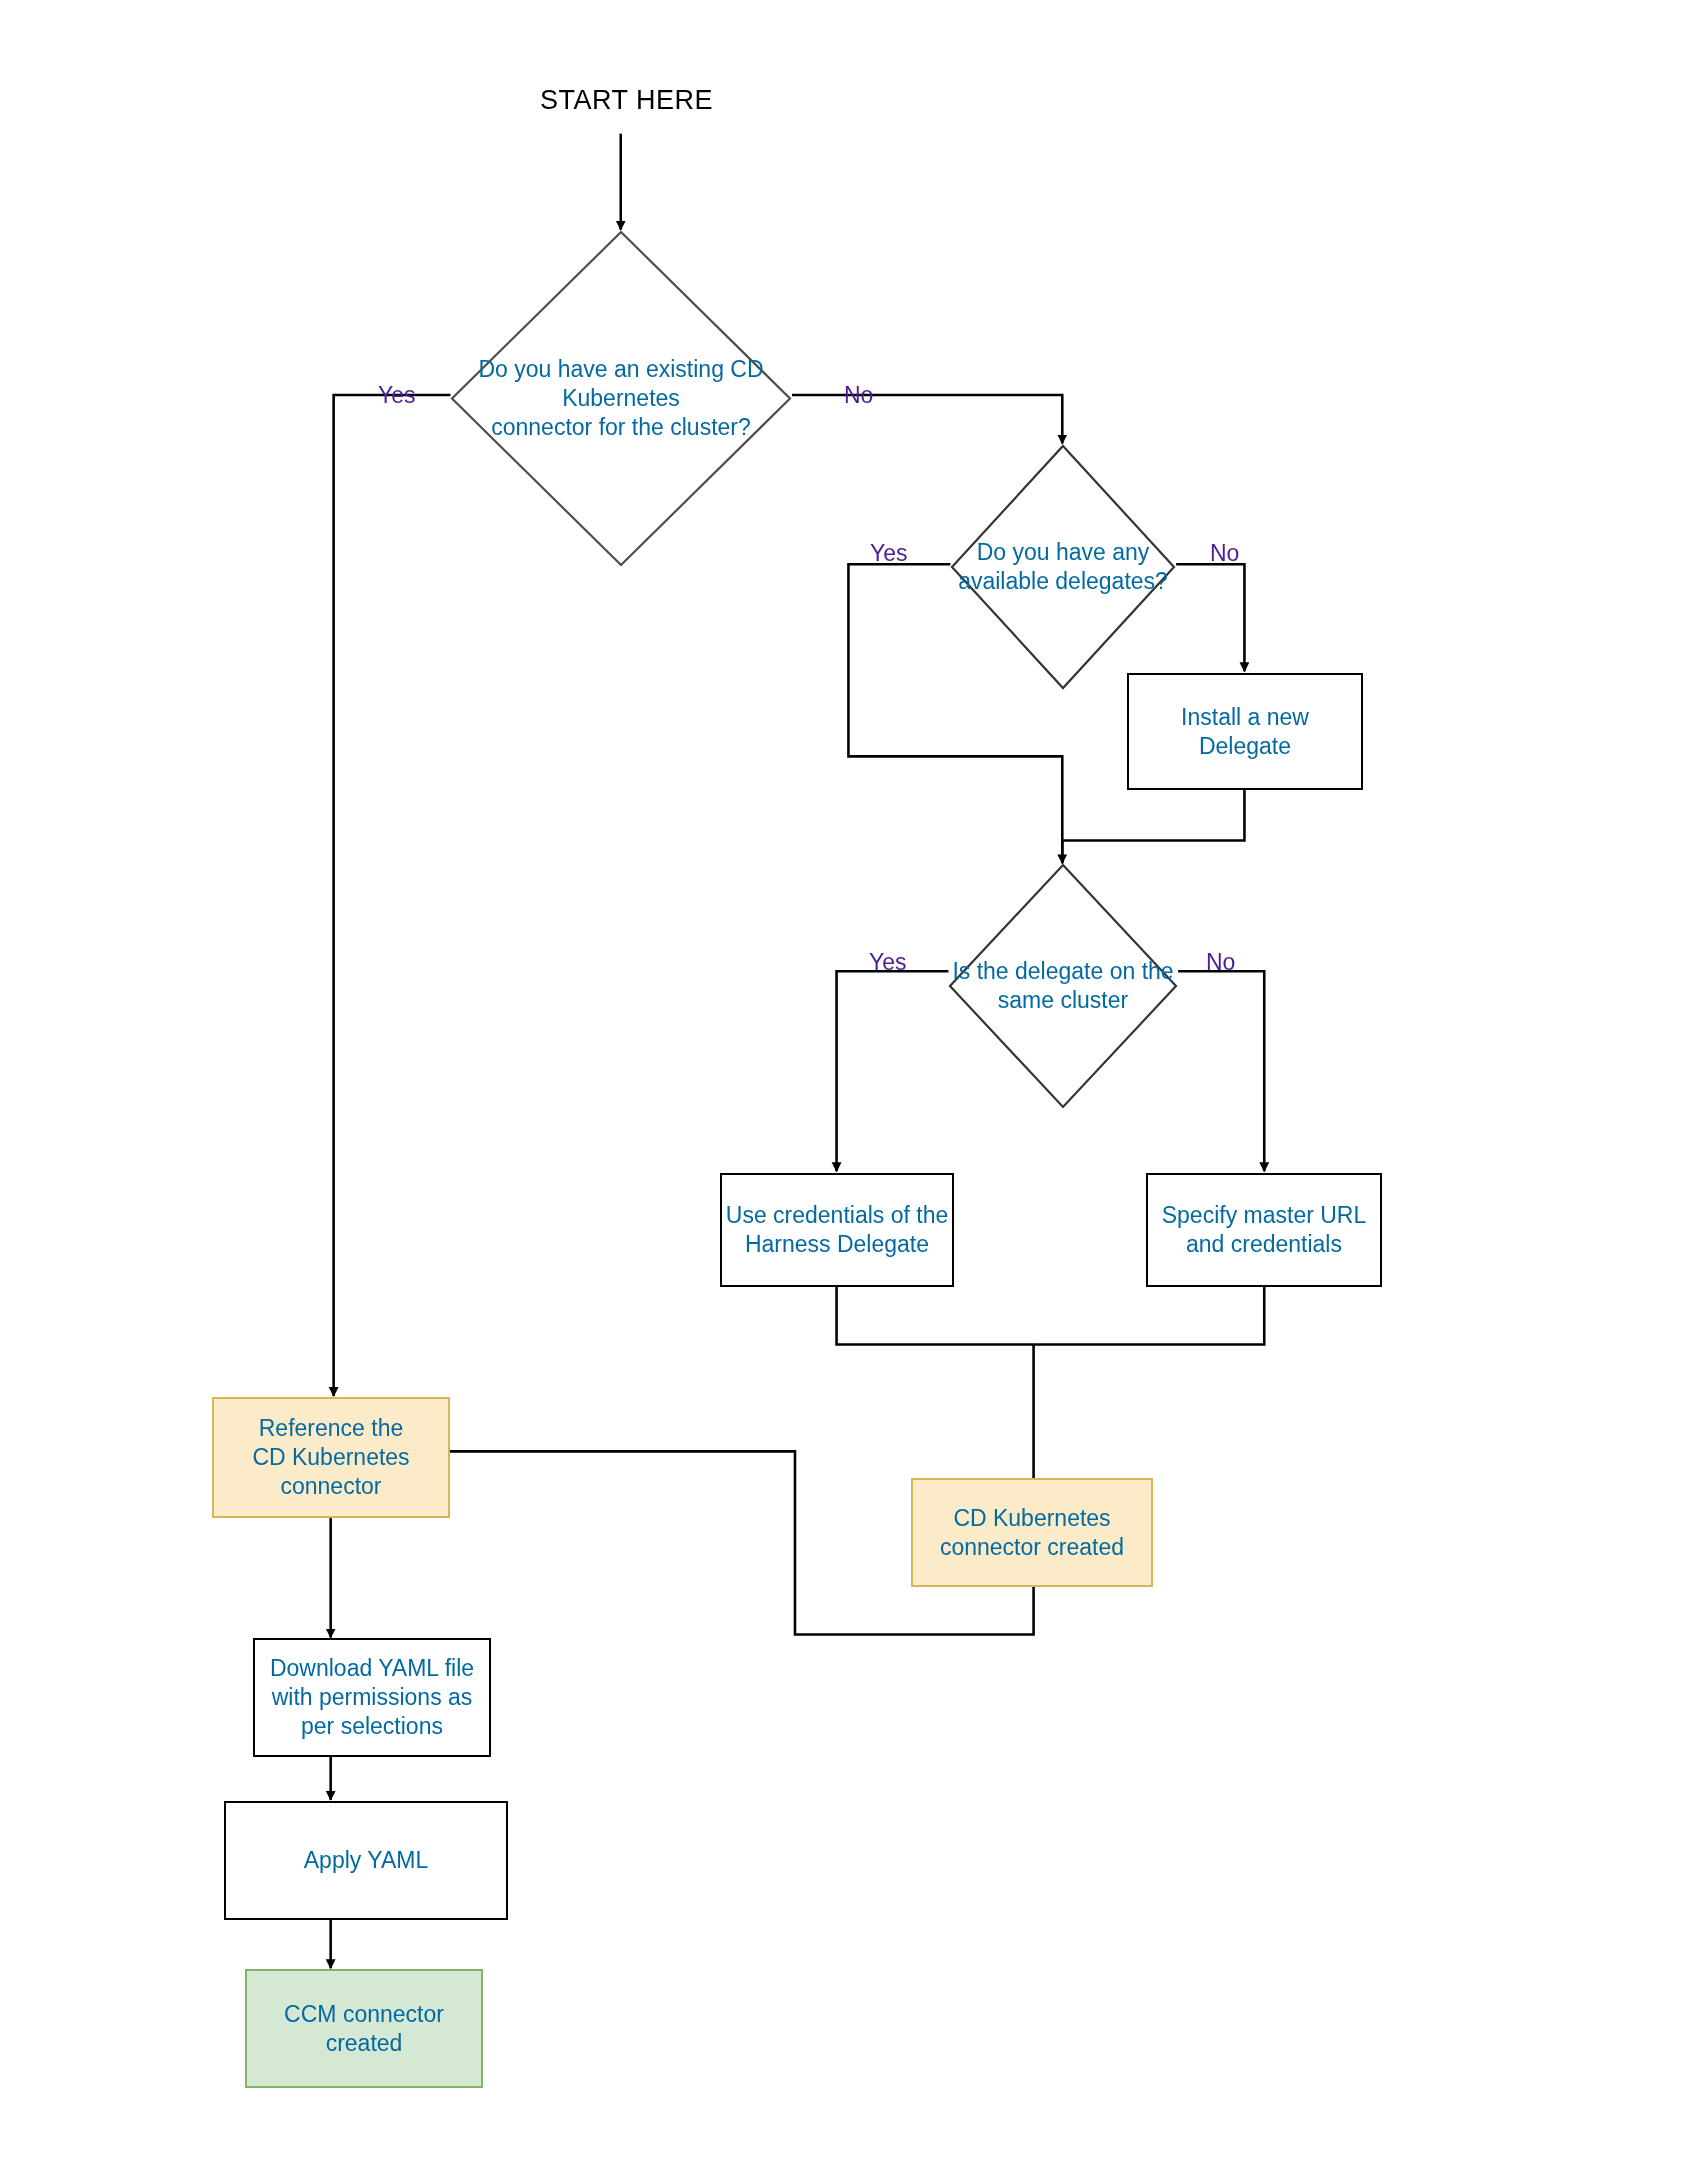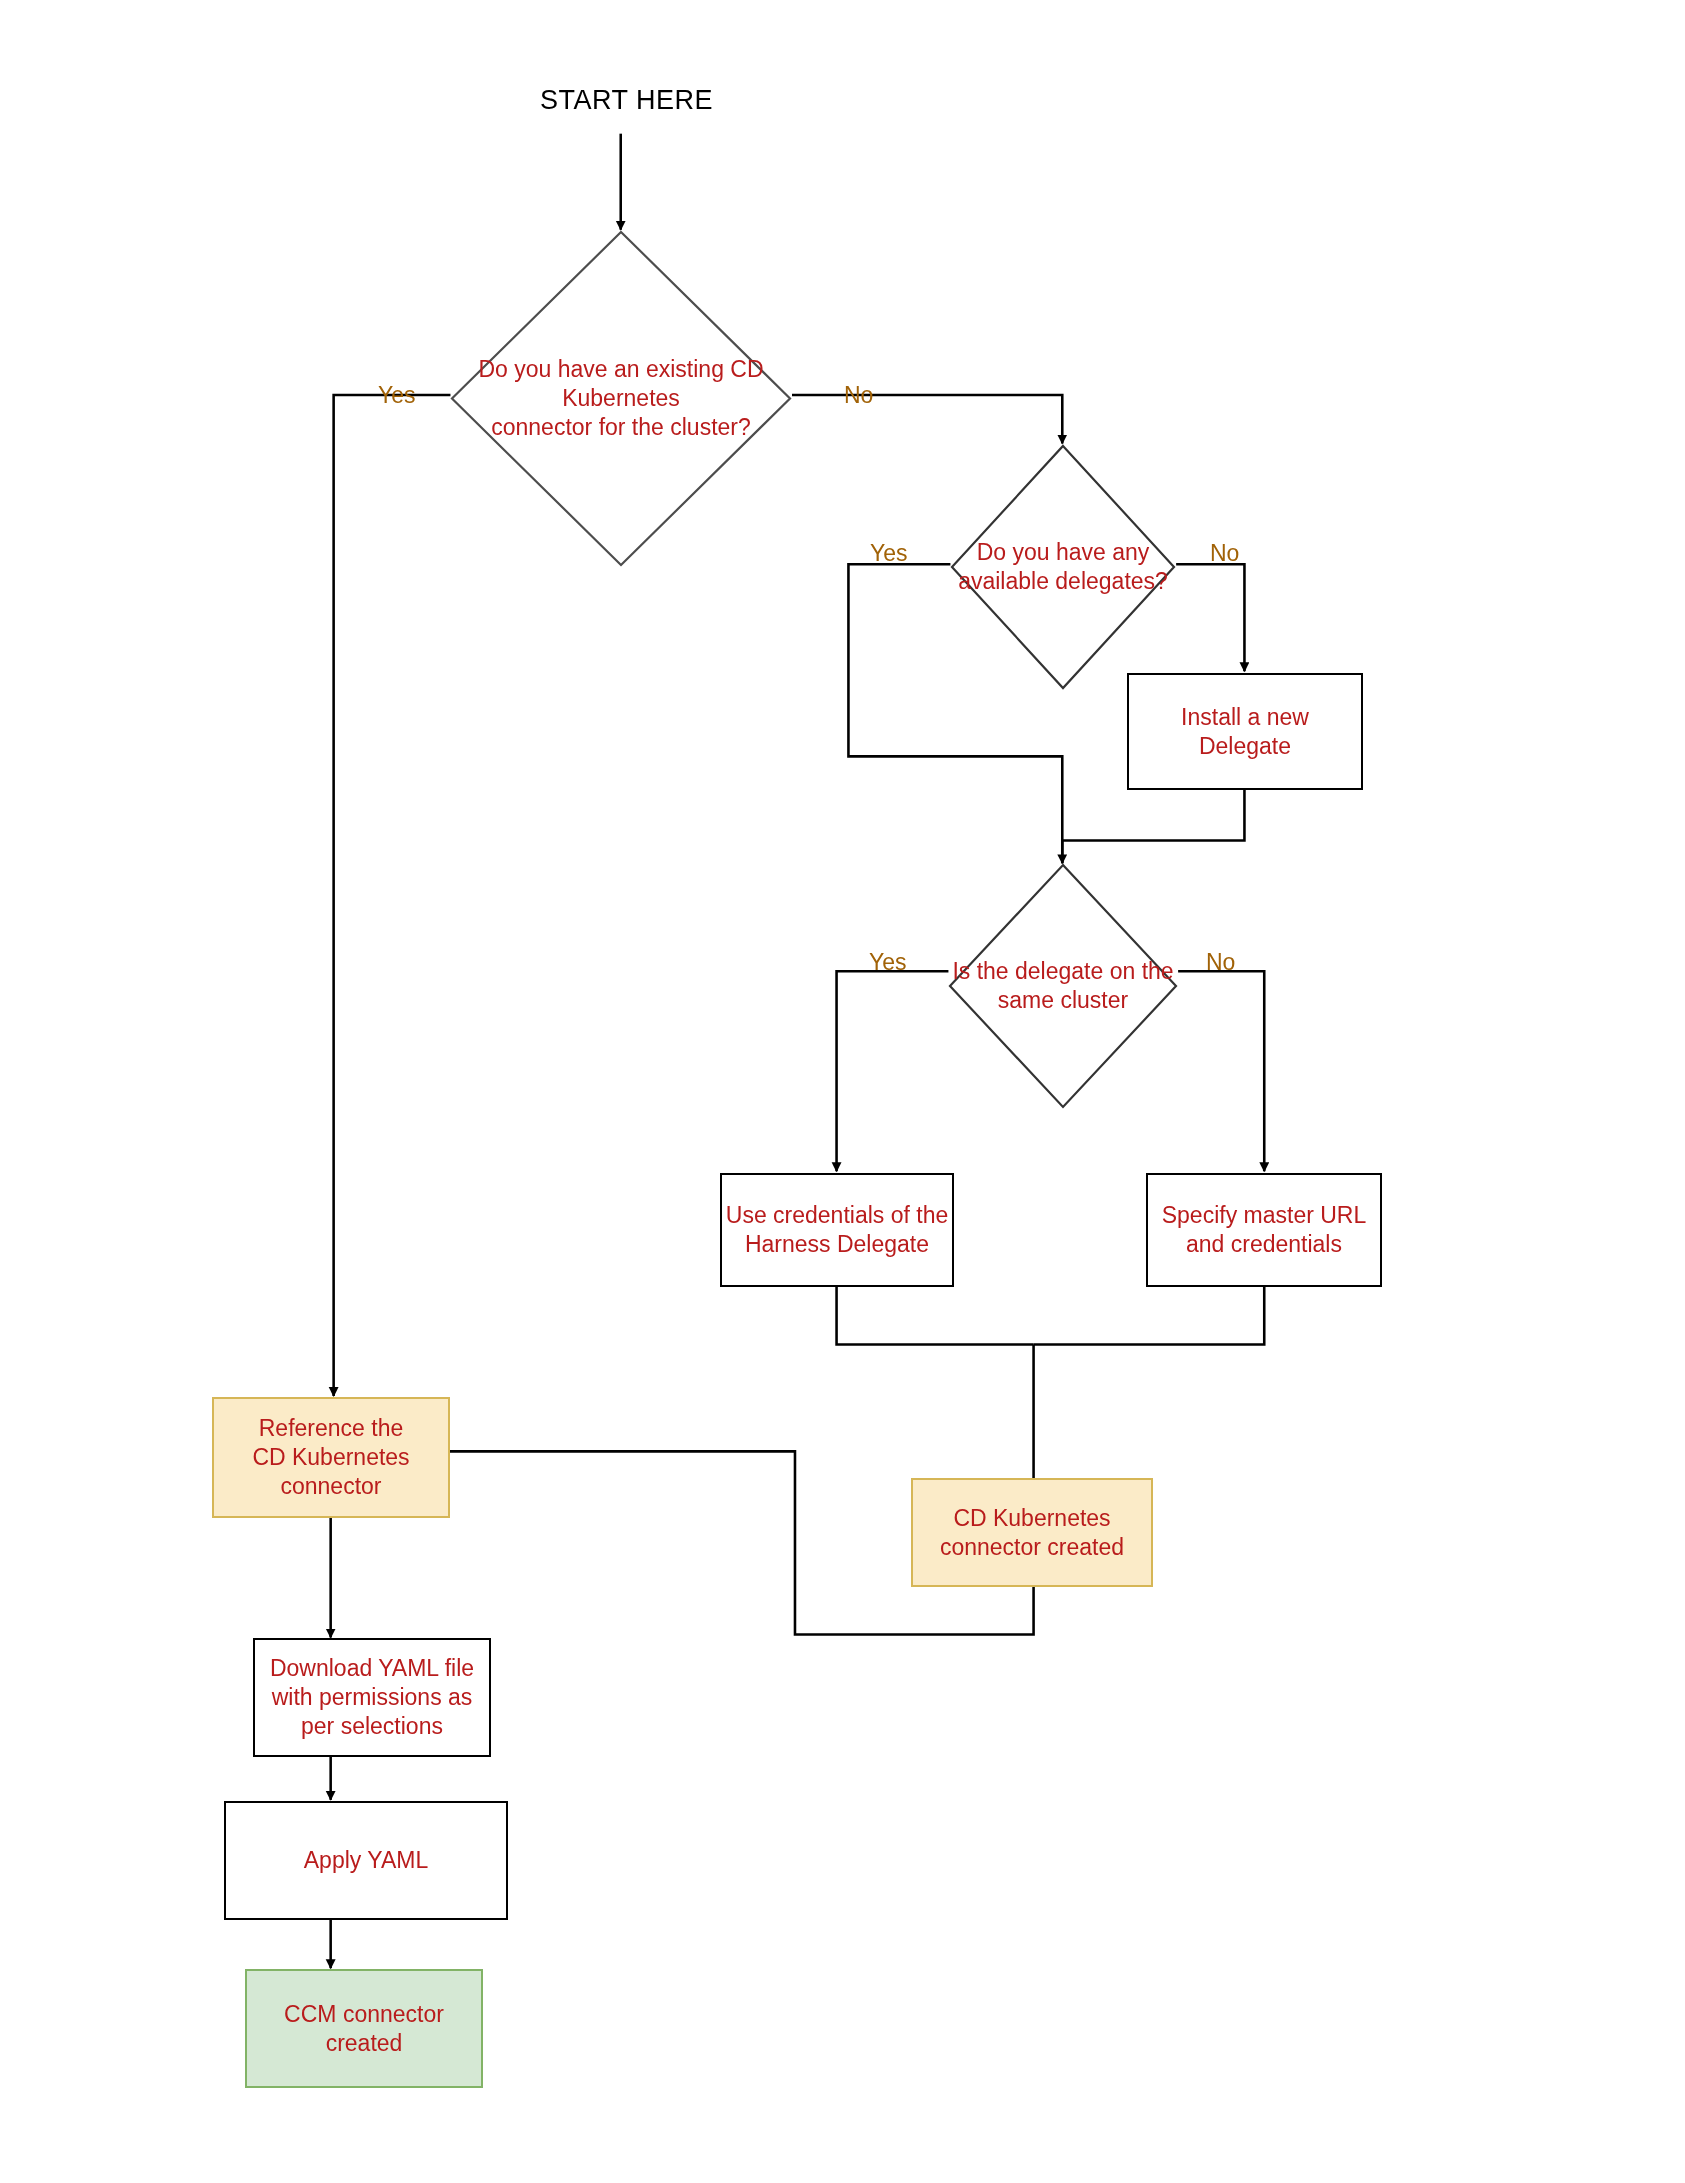--- a/index.html
+++ b/index.html
@@ -26,21 +26,21 @@
     height: 2184px;
     pointer-events: none;
   }
   .node {
     position: absolute;
     box-sizing: border-box;
     display: flex;
     align-items: center;
     justify-content: center;
     text-align: center;
-    color: #b91c1c;
+    color: #0369a1;
     line-height: 1.25;
   }
   .proc {
     border: 2px solid #000000;
     background: #ffffff;
     font-size: 23px;
   }
   .proc.accent-orange {
     background: #FBEBC8;
     border: 2px solid #D6B656;
@@ -66,21 +66,21 @@
     position: absolute;
     left: 0;
     top: 0;
     width: 100%;
     height: 100%;
     z-index: 1;
   }
   .edge-label {
     position: absolute;
     font-size: 23px;
-    color: #a16207;
+    color: #4c1d95;
     white-space: nowrap;
     background: transparent;
   }
   .title-label {
     position: absolute;
     font-size: 27px;
     font-weight: normal;
     color: #000000;
     white-space: nowrap;
     letter-spacing: 0.5px;

